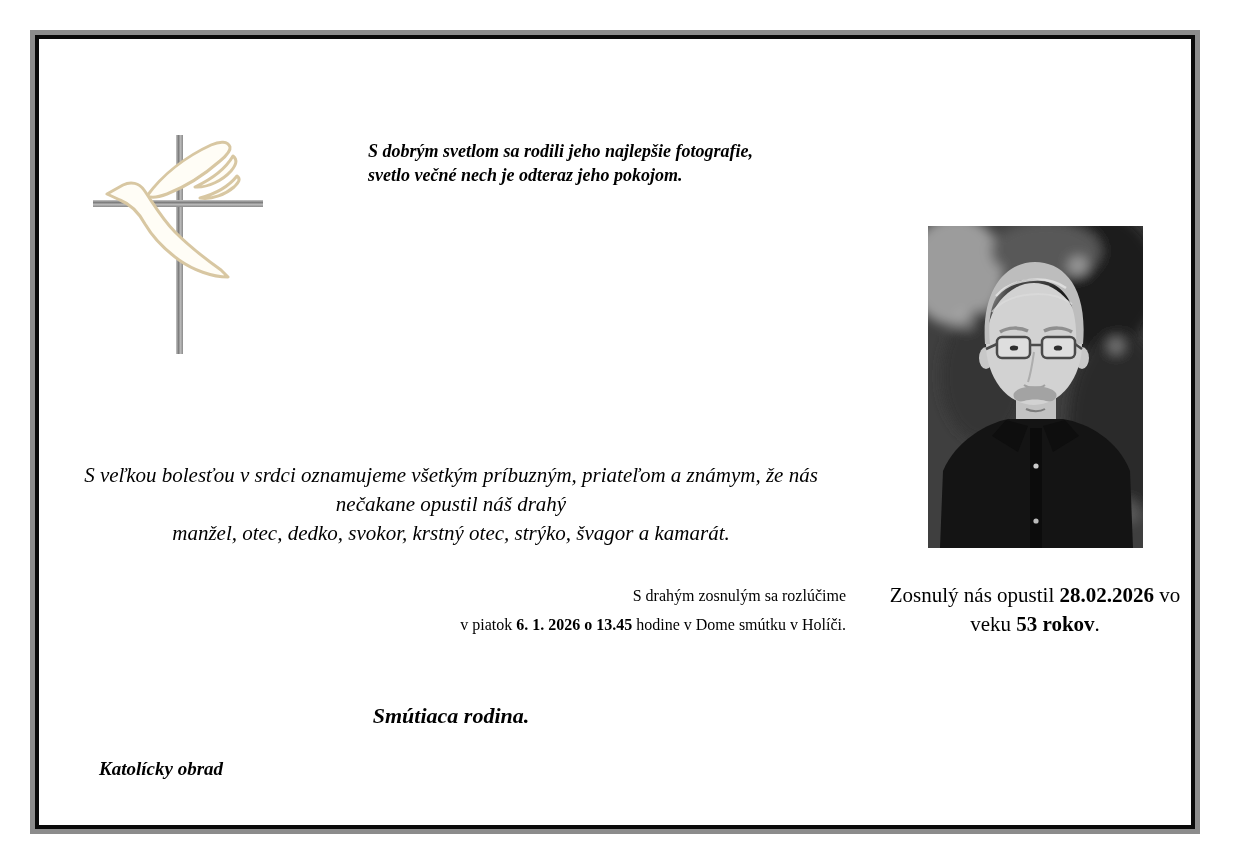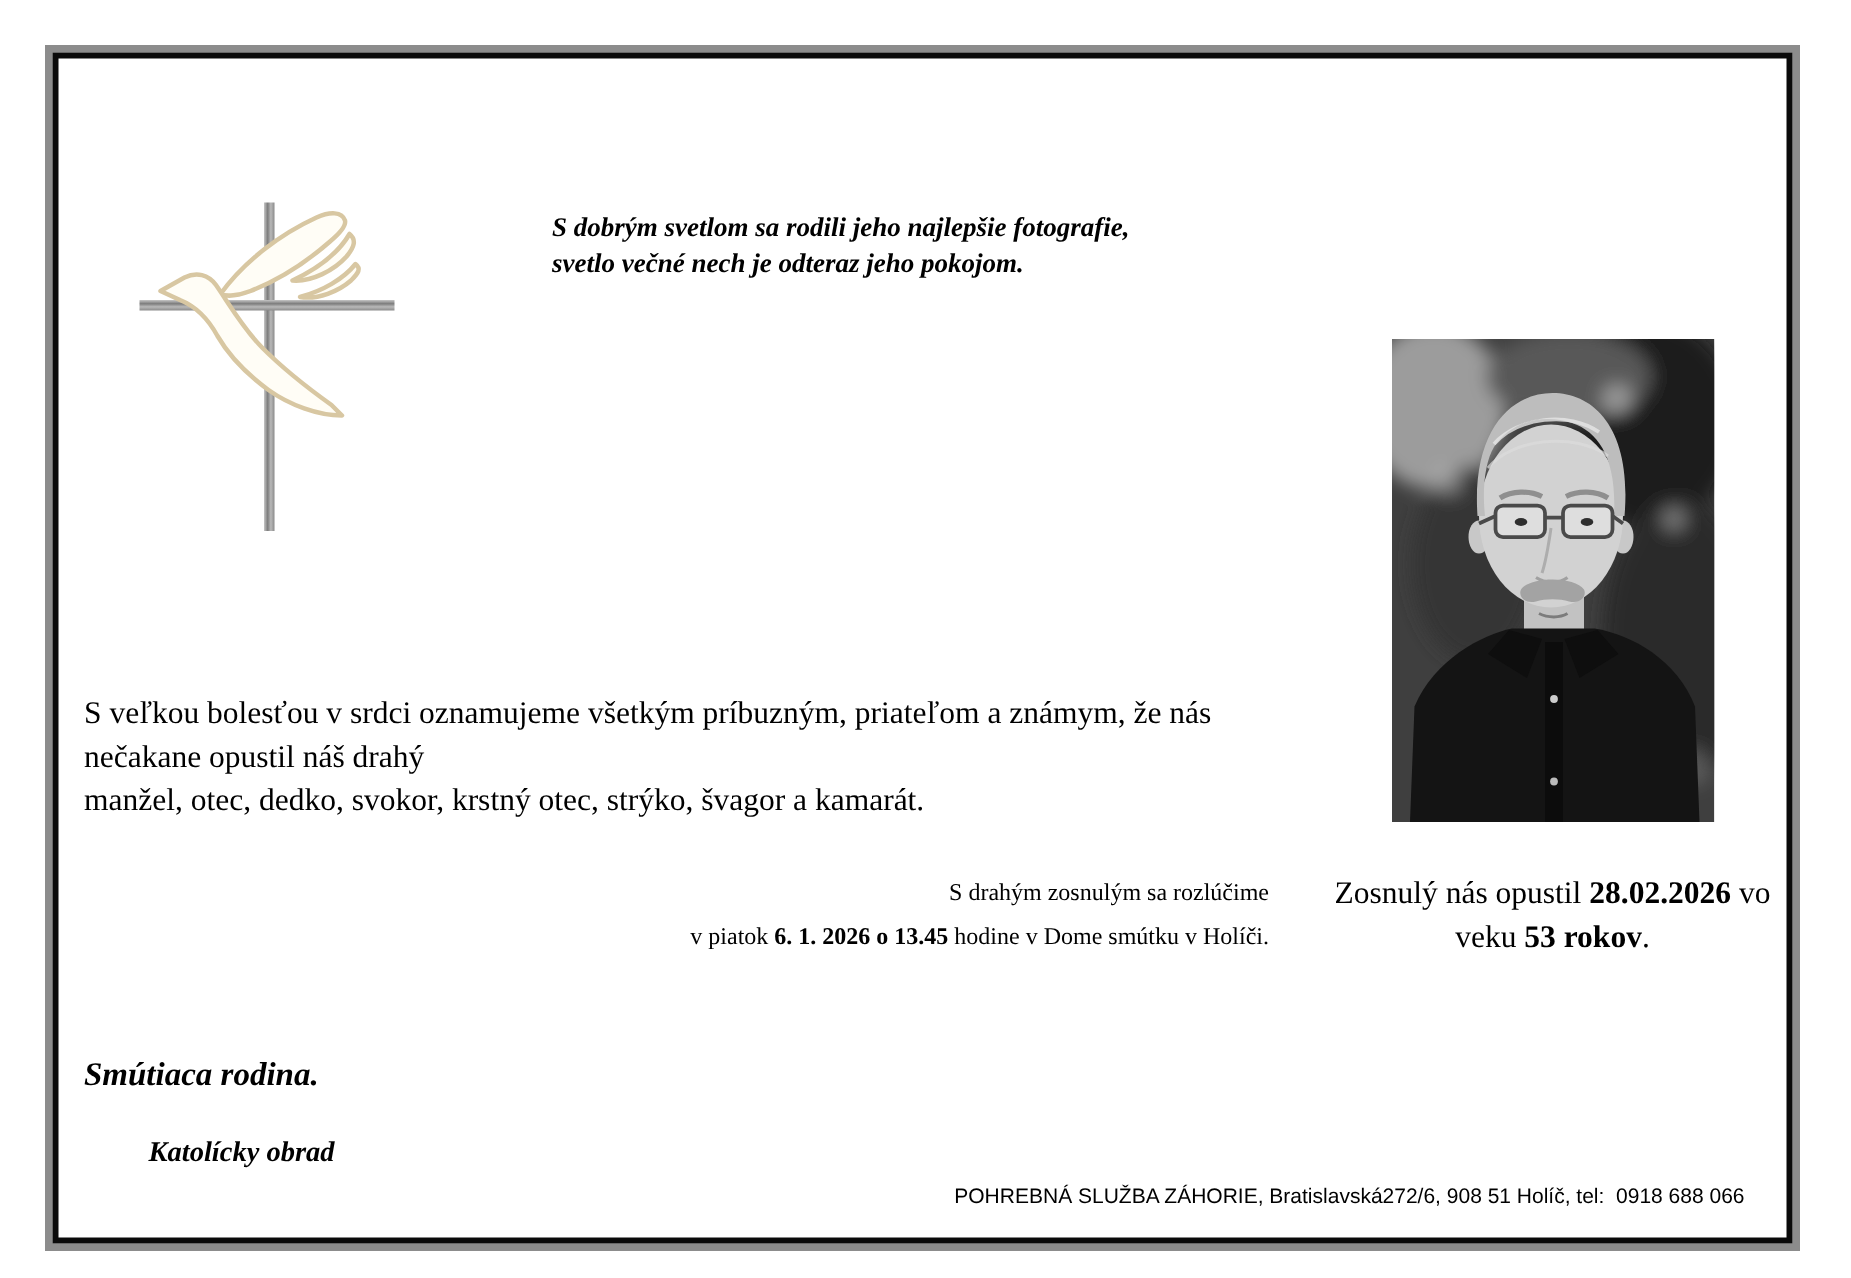--- a/index.html
+++ b/index.html
@@ -66,23 +66,24 @@
     left: 889px; top: 187px;
     width: 215px; height: 322px;
     overflow: hidden;
   }
   .photo svg { display: block; width: 100%; height: 100%; }
 
   .announcement {
     position: absolute;
     left: 17px; top: 422px;
     width: 790px;
-    text-align: left;
+    text-align: center;
     font-size: 21px;
     line-height: 29px;
+    font-style: italic;
   }
   .farewell {
     position: absolute;
     left: 17px; top: 542px;
     width: 790px;
     text-align: right;
     font-size: 16px;
     line-height: 29px;
   }
   .passing-note {
@@ -90,21 +91,21 @@
     left: 841px; top: 542px;
     width: 310px;
     text-align: center;
     font-size: 21px;
     line-height: 29px;
   }
   .family {
     position: absolute;
     left: 17px; top: 664px;
     width: 790px;
-    text-align: left;
+    text-align: center;
     font-style: italic;
     font-weight: bold;
     font-size: 22px;
   }
   .rite {
     position: absolute;
     left: 27px; top: 719px;
     font-style: italic;
     font-weight: bold;
     font-size: 19px;
@@ -223,17 +224,16 @@
 
       <div class="passing-note">
         <div><span>Zosnulý nás opustil </span><b>28.02.2026</b><span> vo</span></div>
         <div><span>veku </span><b>53 rokov</b><span>.</span></div>
       </div>
 
       <div class="family">Smútiaca rodina.</div>
 
       <div class="rite">Katolícky obrad</div>
 
-      <div class="footer-line">POHREBNÁ SLUŽBA ZÁHORIE, Bratislavská272/6, 908 51 Holíč, tel:  0918 688 066</div>
 
     </div>
   </div>
 </div>
 
 </body></html>

